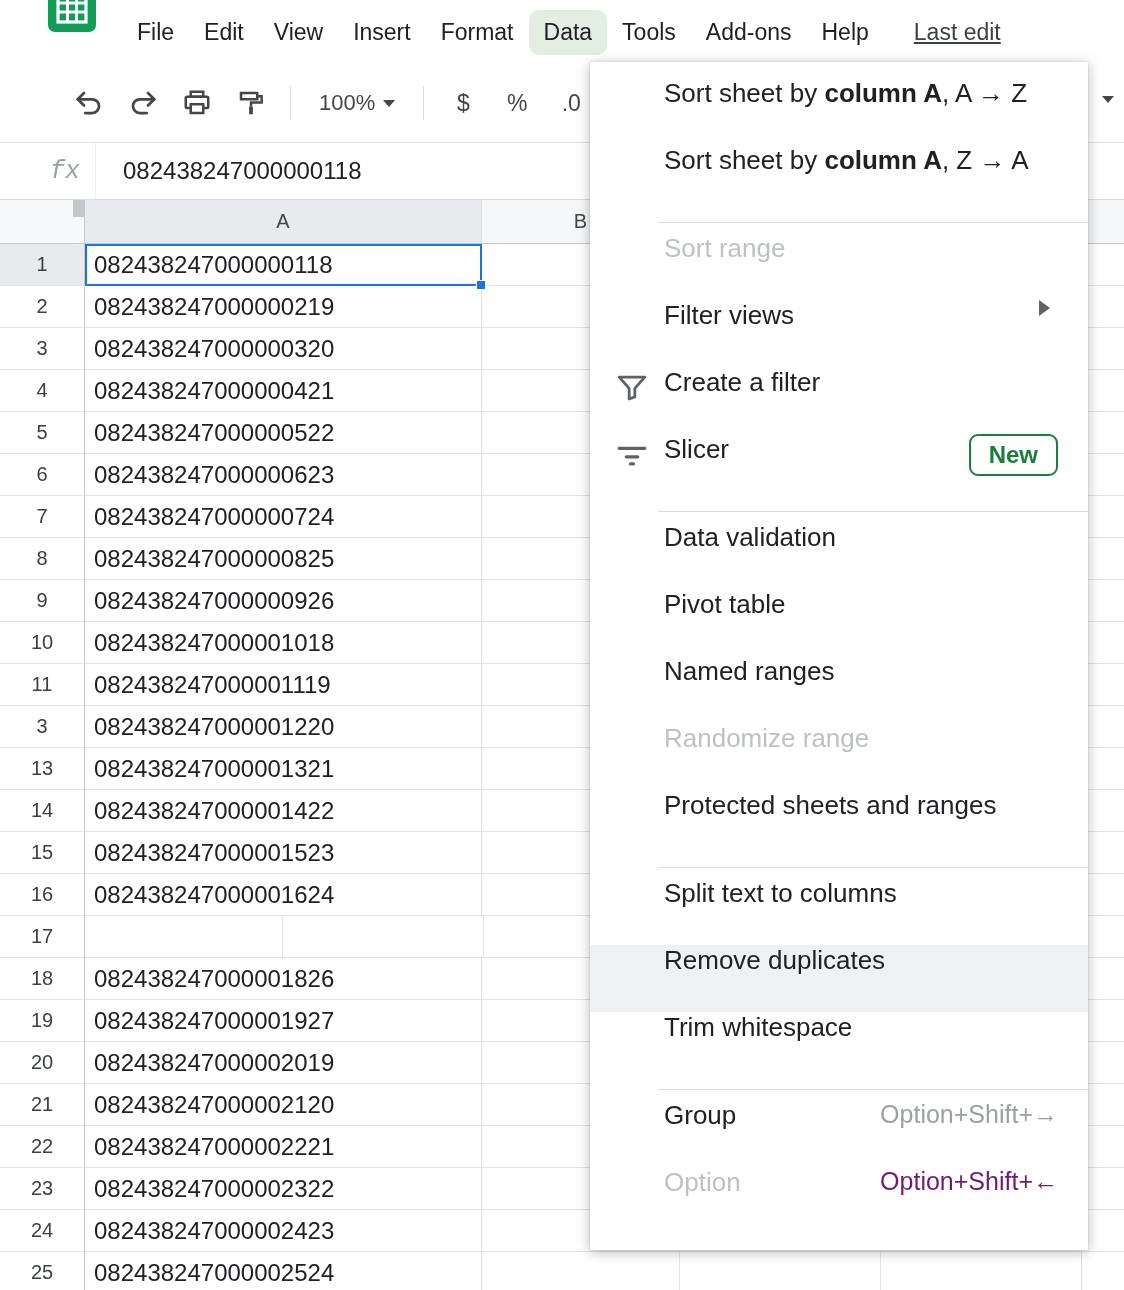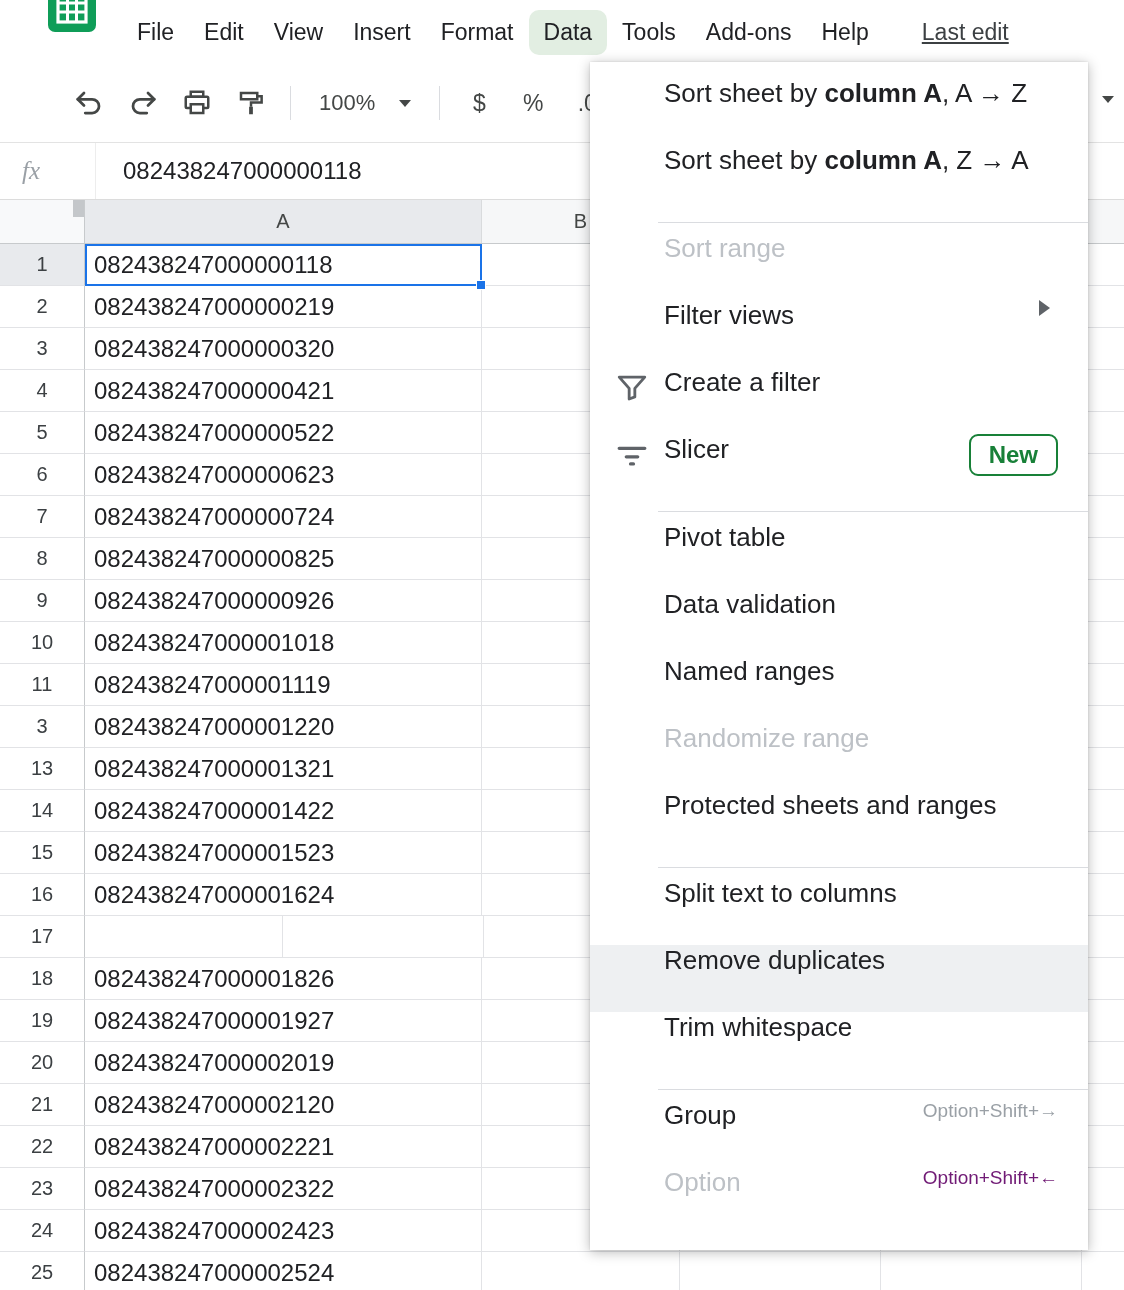--- a/index.html
+++ b/index.html
@@ -5,37 +5,37 @@
   *{box-sizing:border-box;margin:0;padding:0}
   html,body{width:1124px;height:1290px;overflow:hidden;background:#fff;
     font-family:"Liberation Sans",sans-serif;color:#202124;position:relative}
 
   
   .topbar{height:64px;position:relative;display:flex;align-items:center}
   .logo{position:absolute;left:48px;top:-16px;width:48px;height:48px}
   .menus{display:flex;align-items:center;margin-left:122px;font-size:23px;white-space:nowrap}
   .menu-btn{padding:9px 15px;border-radius:10px;cursor:default}
   .menu-btn.active{background:var(--data-menu-bg,#e2eee2)}
-  .last-edit{margin-left:38px;text-decoration:underline;color:#3c4043;font-size:23px}
+  .last-edit{margin-left:30px;text-decoration:underline;color:#3c4043;font-size:23px}
 
   
   .toolbar{height:78px;display:flex;align-items:center;padding-left:62px;color:#444746;position:relative}
   .tb-btn{background:none;border:none;width:54px;height:50px;display:flex;align-items:center;
     justify-content:center;color:#444746;border-radius:6px}
   .tb-sep{width:1px;height:34px;background:#dadce0;margin:0 12px}
-  .zoom{display:flex;align-items:center;gap:24px;font-size:22px;padding:0 16px}
+  .zoom{display:flex;align-items:center;gap:8px;font-size:22px;padding:0 16px}
   .caret{width:0;height:0;border-left:6px solid transparent;border-right:6px solid transparent;
     border-top:7px solid #444746}
   .fmt{font-size:23px}
   .tb-more{position:absolute;right:10px;top:32px}
 
   
   .formula-bar{height:58px;border-top:1px solid #e3e3e3;border-bottom:1px solid #dcdcdc;
     display:flex;align-items:center}
-  .fx{width:95px;padding-left:22px;font-family:Liberation Serif, serif;font-style:italic;
+  .fx{width:95px;padding-left:50px;font-family:Liberation Mono, monospace;font-style:italic;
     font-size:25px;color:#9aa0a6}
   .formula-value{flex:1;height:100%;display:flex;align-items:center;border-left:1px solid #ededed;
     padding-left:27px;font-size:24px;color:#202124}
 
   
   .grid{position:absolute;top:200px;left:0;right:0;bottom:0;overflow:hidden}
   .col-headers{display:flex;height:44px;background:#f8f9fa;border-bottom:1px solid #c7cacc}
   .corner{width:85px;border-right:1px solid #c7cacc;position:relative;background:#f8f9fa}
   .corner::after{content:"";position:absolute;right:0;top:0;width:11px;height:17px;background:#c4c7ca}
   .col-h{display:flex;align-items:center;justify-content:center;font-size:20px;color:#444746;
@@ -66,21 +66,21 @@
   .menu-item{position:relative;height:67px;display:flex;align-items:flex-start;font-size:26px;
     color:#202124;padding-left:74px;padding-right:30px;white-space:nowrap}
   .menu-item b{font-weight:700}
   .menu-item.disabled{color:var(--disabled-text,#bdc1c6)}
   .menu-item.highlighted{background:var(--menu-highlight-bg,#eef0f2)}
   .mi-icon{position:absolute;left:22px;width:40px;height:40px;display:flex;align-items:center;
     justify-content:center;color:#5f6368}
   .mi-label{flex:1;overflow:hidden}
   .mi-badge{border:2px solid var(--badge-green,#188038);color:var(--badge-green,#188038);
     font-weight:700;border-radius:9px;padding:5px 18px;font-size:24px}
-  .mi-shortcut{color:var(--shortcut-text,#9aa0a6);font-size:19px}
+  .mi-shortcut{color:var(--shortcut-text,#9aa0a6);font-size:25px}
   .menu-item.disabled .mi-shortcut{color:#701a75}
   .mi-sub{width:0;height:0;border-top:8px solid transparent;border-bottom:8px solid transparent;
     border-left:11px solid #5f6368;margin-right:8px}
   .menu-divider{height:1px;background:#dadce0;margin:10px 0 10px 68px}
 </style>
 </head>
 <body>
 
 <div class="screen">
 
@@ -399,25 +399,25 @@
           <svg viewBox="0 0 24 24" width="34" height="34" fill="none" stroke="currentColor" stroke-width="2.4" stroke-linecap="round">
             <path d="M3 8h18M8 14h8M11 19h2"></path>
           </svg>
         </span>
         <span class="mi-label">Slicer</span>
         <span class="mi-badge">New</span>
       </div>
       <div class="menu-divider"></div>
       <div class="menu-item">
         <span class="mi-icon"></span>
+        <span class="mi-label">Data validation</span>
+      </div>
+      <div class="menu-item">
+        <span class="mi-icon"></span>
         <span class="mi-label">Pivot table</span>
-      </div>
-      <div class="menu-item">
-        <span class="mi-icon"></span>
-        <span class="mi-label">Data validation</span>
       </div>
       <div class="menu-item">
         <span class="mi-icon"></span>
         <span class="mi-label">Named ranges</span>
       </div>
       <div class="menu-item disabled">
         <span class="mi-icon"></span>
         <span class="mi-label">Randomize range</span>
       </div>
       <div class="menu-item">

